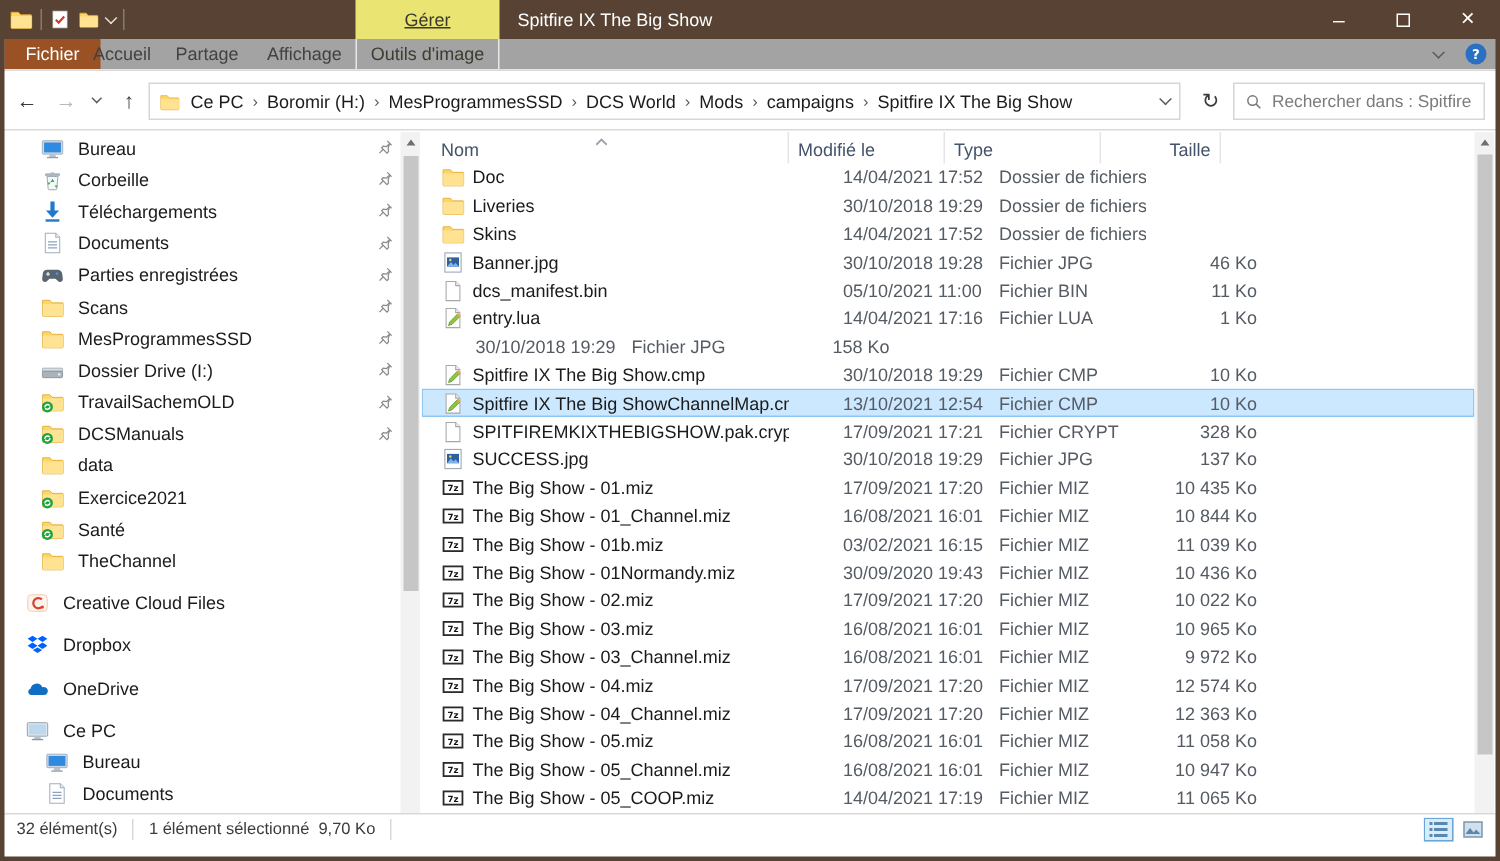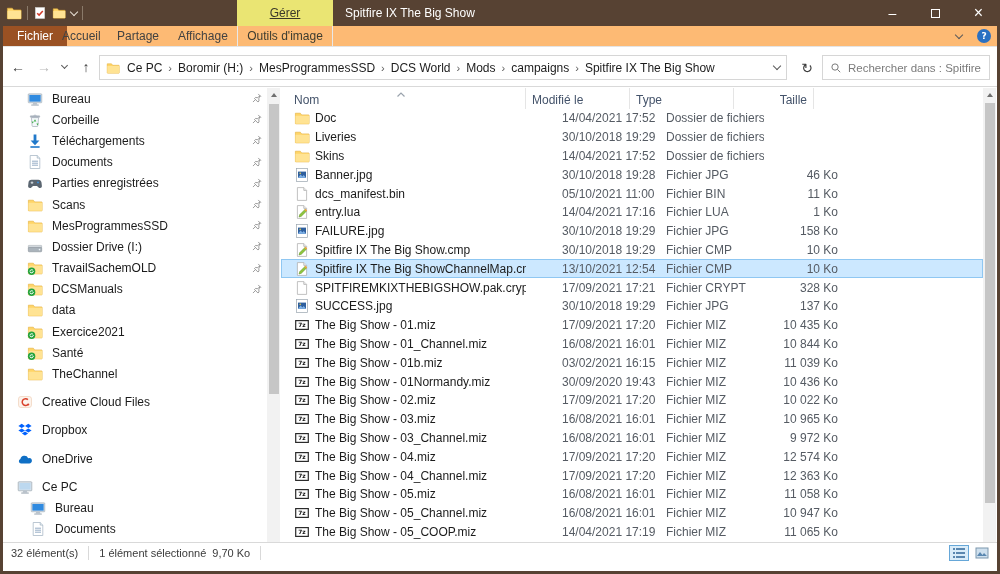--- a/index.html
+++ b/index.html
@@ -17,21 +17,21 @@
   .icon{display:inline-block;flex:none;width:16px;height:16px;}
   .icon svg{width:100%;height:100%;display:block;}
   .icon-14{width:14px;height:14px;}
   .icon-12{width:12px;height:12px;}
   .ctx-tab{position:absolute;left:237px;top:0;width:96px;height:26px;background:var(--yellow);color:#3a382a;display:flex;align-items:center;justify-content:center;z-index:31;text-decoration:underline;}
   .win-title{position:absolute;left:345px;top:0;height:26px;line-height:26px;color:#fff;white-space:nowrap;}
   .win-btns{position:absolute;right:0;top:0;height:26px;display:flex;}
   .win-btn{width:43px;height:26px;color:#fff;display:flex;align-items:center;justify-content:center;font-size:14px;}
   .max-box{width:9px;height:9px;border:1px solid #fff;display:inline-block;}
   
-  .tabrow{position:absolute;left:0;top:26px;width:1000px;height:21px;background:#fdba74;border-bottom:1px solid #e4e4e4;z-index:25;}
+  .tabrow{position:absolute;left:0;top:26px;width:1000px;height:21px;background:#a3a3a3;border-bottom:1px solid #e4e4e4;z-index:25;}
   .tab-file{position:absolute;left:3px;top:0;height:20px;padding:0 14px;background:var(--fichier);color:#fff;display:flex;align-items:center;}
   .rtab{position:absolute;top:0;height:20px;display:flex;align-items:center;color:#424242;}
   .tab-tools{position:absolute;left:237px;top:0;width:96px;height:20px;display:flex;align-items:center;justify-content:center;color:#3d3c30;border-left:1px solid #e8e8e8;border-right:1px solid #e8e8e8;}
   .ribbon-right{position:absolute;right:8px;top:0;height:20px;display:flex;align-items:center;gap:14px;}
   .chev{display:inline-block;width:6px;height:6px;border-right:1.4px solid #5a5a5a;border-bottom:1.4px solid #5a5a5a;transform:rotate(45deg);margin-top:-3px;}
   
   .toolbar{position:absolute;left:0;top:47px;width:1000px;height:40px;background:#fff;border-bottom:1px solid #d9d9d9;z-index:20;}
   .navbtn{position:absolute;top:8px;width:24px;height:24px;display:flex;align-items:center;justify-content:center;font-size:14px;color:#3b3b3b;}
   .navbtn.disabled{color:#b9b9b9;}
   .addrbar{position:absolute;left:99px;top:8px;width:688px;height:25px;border:1px solid #d6d6d6;background:#fff;display:flex;align-items:center;padding:0 6px;}
@@ -602,31 +602,20 @@
                 <path d="M11 5.4l1.6 1.6" stroke="#f2a33c" stroke-width="1.5"></path>
               </svg>
             </span>
             <span>entry.lua</span>
           </div>
           <div class="fcell fc-date">14/04/2021 17:16</div>
           <div class="fcell fc-type">Fichier LUA</div>
           <div class="fcell fc-size">1 Ko</div>
         </div>
         <div class="frow">
-          <div class="fcell fc-name">
-            <span class="icon">
-              <svg viewBox="0 0 16 16">
-                <rect x="2.6" y="1.6" width="10.8" height="12.8" fill="#fff" stroke="#9aa5af" stroke-width=".7"></rect>
-                <rect x="4" y="4.6" width="8" height="6.2" fill="#2e5f9e"></rect>
-                <path d="M4 10.8l2.6-3.2 1.8 2 1.3-1.5 2.3 2.7z" fill="#7fb2e8"></path>
-                <circle cx="6.2" cy="6.3" r=".8" fill="#f2d24b"></circle>
-              </svg>
-            </span>
-            <span>FAILURE.jpg</span>
-          </div>
           <div class="fcell fc-date">30/10/2018 19:29</div>
           <div class="fcell fc-type">Fichier JPG</div>
           <div class="fcell fc-size">158 Ko</div>
         </div>
         <div class="frow">
           <div class="fcell fc-name">
             <span class="icon">
               <svg viewBox="0 0 16 16">
                 <path d="M3.4 1.6h6.4l2.8 2.8v10H3.4z" fill="#fff" stroke="#a7a7a7" stroke-width=".7"></path>
                 <path d="M9.8 1.6v2.8h2.8" fill="#efefef" stroke="#a7a7a7" stroke-width=".7"></path>

